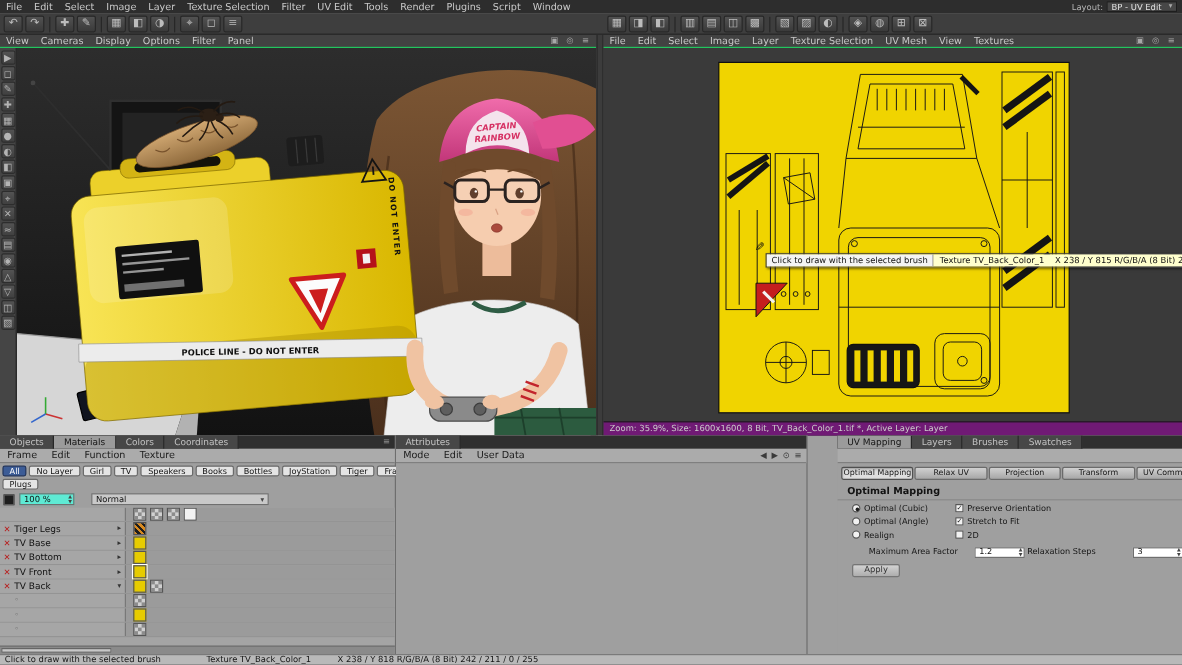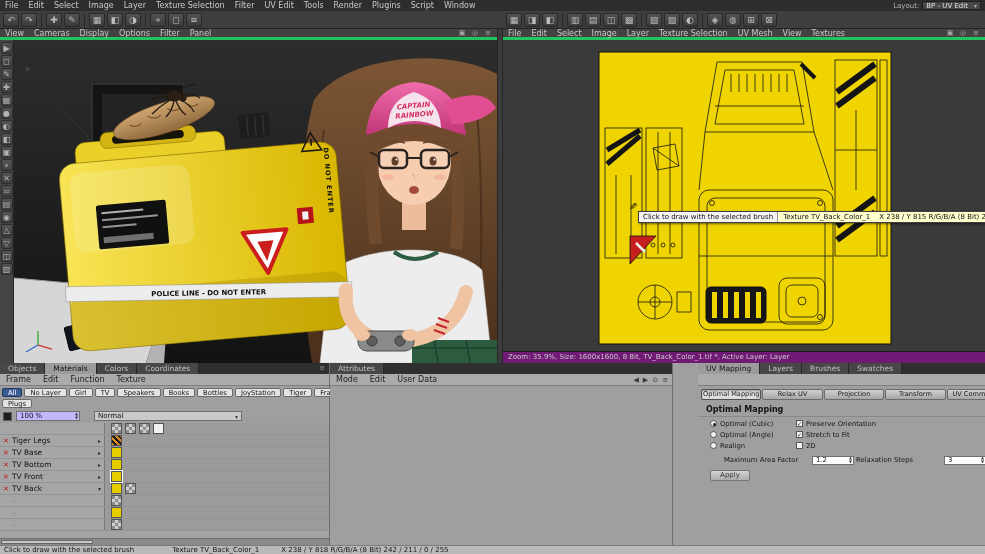--- a/index.html
+++ b/index.html
@@ -23,21 +23,21 @@
   .tb-rightg{left:505px;}
   .tb-icon{width:16px;height:14px;margin:0 1px;background:linear-gradient(#525252,#3a3a3a);border:1px solid #282828;
            color:#bcbcbc;font-size:9px;line-height:12px;text-align:center;border-radius:2px;}
   .tb-sep{width:1px;height:13px;background:#272727;margin:0 3px;}
 
   
   .vp{position:absolute;top:29px;height:334px;}
   .vp-left{left:0;width:497px;background:#101010;}
   .vp-right{left:503px;width:482px;background:#2f2f2f;}
   .split{position:absolute;left:497px;top:29px;width:6px;height:334px;background:#3c3c3c;border-left:1px solid #262626;border-right:1px solid #262626;}
-  .vp-menu{height:11px;background:#424242;border-bottom:3px solid #22c55e;display:flex;align-items:center;color:#c8c8c8;}
+  .vp-menu{height:11px;background:#424242;border-bottom:1px solid #22c55e;display:flex;align-items:center;color:#c8c8c8;}
   .vp-menu .mi{padding:0 5px;font-size:8px;line-height:11px;white-space:nowrap;}
   .vp-corner{margin-left:auto;display:flex;gap:3px;padding-right:4px;}
   .vp-cicon{width:10px;height:9px;font-size:7px;line-height:9px;text-align:center;color:#a8a8a8;}
 
   .toolcol{position:absolute;left:0;top:11px;bottom:0;width:14px;background:#454545;border-right:1px solid #262626;
            display:flex;flex-direction:column;align-items:center;padding-top:2px;gap:1px;overflow:hidden;}
   .tool-icon{width:12px;height:12px;font-size:8px;line-height:11px;text-align:center;color:#b4b4b4;
              background:linear-gradient(#535353,#404040);border:1px solid #2d2d2d;border-radius:2px;flex:0 0 auto;}
   .view3d{position:absolute;left:14px;top:11px;width:483px;height:323px;overflow:hidden;}
   .view3d svg{display:block;width:100%;height:100%;}
@@ -68,21 +68,21 @@
   .panel-menu .mi{padding:0 6px;font-size:8px;line-height:12px;}
   .corner-icons{margin-left:auto;display:flex;gap:4px;padding-right:4px;color:#3a3a3a;font-size:7px;}
 
   
   .chips{display:flex;align-items:center;padding:2px 2px 1px 2px;gap:2px;flex-wrap:nowrap;}
   .chips2{display:flex;align-items:center;padding:1px 2px;gap:2px;}
   .chip{height:9px;line-height:8px;padding:0 5px;background:#e4e4e4;border:1px solid #6b6b6b;border-radius:2px;font-size:6.8px;color:#121212;white-space:nowrap;}
   .chip.selected{background:#3c5c96;border-color:#22355c;color:#fff;}
   .opacity-row{display:flex;align-items:center;gap:4px;padding:2px 3px 2px 3px;height:14px;}
   .pen-swatch{width:9px;height:9px;background:#1e1e1e;border:1px solid #5a5a5a;}
-  .num-field{width:64px;height:10px;background:#c4b5fd;border:1px solid #6f6f6f;font-size:7px;color:#111;
+  .num-field{width:46px;height:10px;background:#5eead4;border:1px solid #6f6f6f;font-size:7px;color:#111;
              display:flex;align-items:center;justify-content:space-between;padding:0 1px 0 3px;}
   .stepper{display:flex;flex-direction:column;font-size:4px;line-height:3.6px;color:#444;}
   .blend-select{margin-left:10px;width:148px;height:10px;background:#c9c9c9;border:1px solid #6f6f6f;display:flex;
                 align-items:center;justify-content:space-between;padding:0 3px;color:#111;font-size:7px;}
   .mat-list{position:absolute;left:0;right:0;top:60px;bottom:7px;background:#a4a4a4;overflow:hidden;}
   .mat-row{display:flex;height:12px;border-bottom:1px solid #949494;}
   .mat-left{width:105px;display:flex;align-items:center;border-right:1px solid #787878;background:#a6a6a6;}
   .mat-right{flex:1;display:flex;align-items:center;gap:3px;padding-left:6px;background:#9b9b9b;}
   .mat-x{color:#b81d1d;font-size:7px;margin:0 3px;font-weight:bold;}
   .mat-name{color:#101010;font-size:7.5px;white-space:nowrap;}

